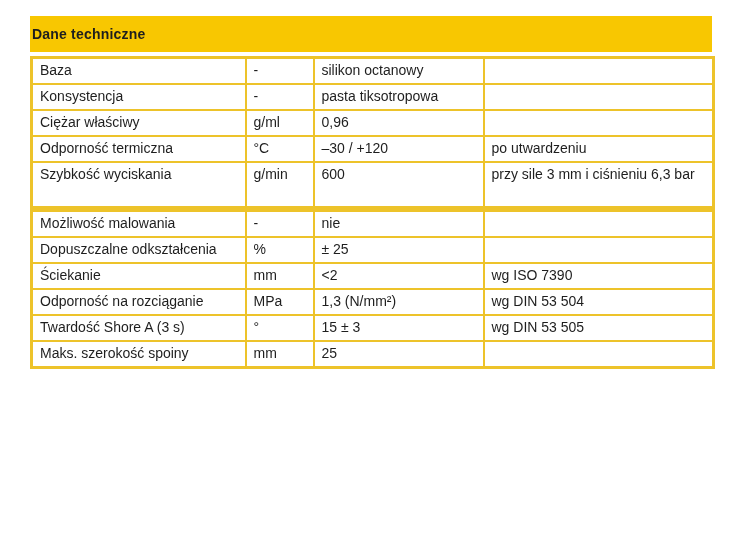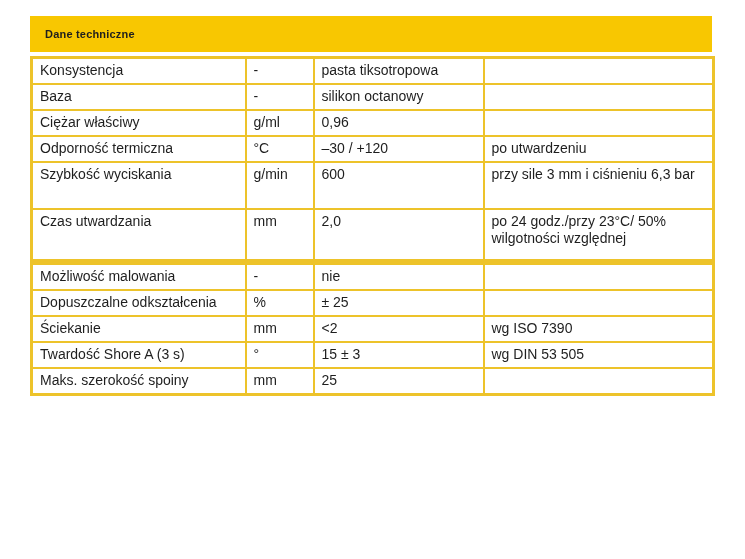--- a/index.html
+++ b/index.html
@@ -21,22 +21,22 @@
   .table-wrap{
     position:absolute;
     left:30px;top:16px;
     width:682px;
   }
   .title-bar{
     background:var(--header-bg);
     height:36px;
     display:flex;
     align-items:center;
-    padding-left:15px;
-    font-size:11px;
+    padding-left:2px;
+    font-size:14px;
     font-weight:bold;
     letter-spacing:0.2px;
   }
   .gap{height:4px;background:var(--page-bg);}
   table.data{
     width:100%;
     border-collapse:collapse;
     table-layout:fixed;
     border:3px solid var(--border);
   }
@@ -68,74 +68,74 @@
   <div class="gap"></div>
   <table class="data">
     <colgroup>
       <col class="c-label">
       <col class="c-unit">
       <col class="c-value">
       <col class="c-note">
     </colgroup>
     <tbody>
         <tr>
+          <td>Baza</td>
+          <td>-</td>
+          <td>silikon octanowy</td>
+          <td></td>
+        </tr>
+        <tr>
           <td>Konsystencja</td>
           <td>-</td>
           <td>pasta tiksotropowa</td>
-          <td></td>
-        </tr>
-        <tr>
-          <td>Baza</td>
-          <td>-</td>
-          <td>silikon octanowy</td>
           <td></td>
         </tr>
         <tr>
           <td>Ciężar właściwy</td>
           <td>g/ml</td>
           <td>0,96</td>
           <td></td>
         </tr>
         <tr>
           <td>Odporność termiczna</td>
           <td>°C</td>
           <td>–30 / +120</td>
           <td>po utwardzeniu</td>
         </tr>
         <tr class="tall2">
           <td>Szybkość wyciskania</td>
           <td>g/min</td>
           <td>600</td>
           <td>przy sile 3 mm i ciśnieniu 6,3 bar</td>
         </tr>
-        <tr class="tall">
-          <td>Czas utwardzania</td>
-          <td>mm</td>
-          <td>2,0</td>
-          <td>po 24 godz./przy 23°C/ 50% wilgotności względnej</td>
-        </tr>
         <tr class="thick-top">
           <td>Możliwość malowania</td>
           <td>-</td>
           <td>nie</td>
           <td></td>
         </tr>
         <tr>
           <td>Dopuszczalne odkształcenia</td>
           <td>%</td>
           <td>± 25</td>
           <td></td>
         </tr>
         <tr>
           <td>Ściekanie</td>
           <td>mm</td>
           <td>&lt;2</td>
           <td>wg ISO 7390</td>
         </tr>
         <tr>
+          <td>Odporność na rozciąganie</td>
+          <td>MPa</td>
+          <td>1,3 (N/mm²)</td>
+          <td>wg DIN 53 504</td>
+        </tr>
+        <tr>
           <td>Twardość Shore A (3 s)</td>
           <td>°</td>
           <td>15 ± 3</td>
           <td>wg DIN 53 505</td>
         </tr>
         <tr>
           <td>Maks. szerokość spoiny</td>
           <td>mm</td>
           <td>25</td>
           <td></td>

